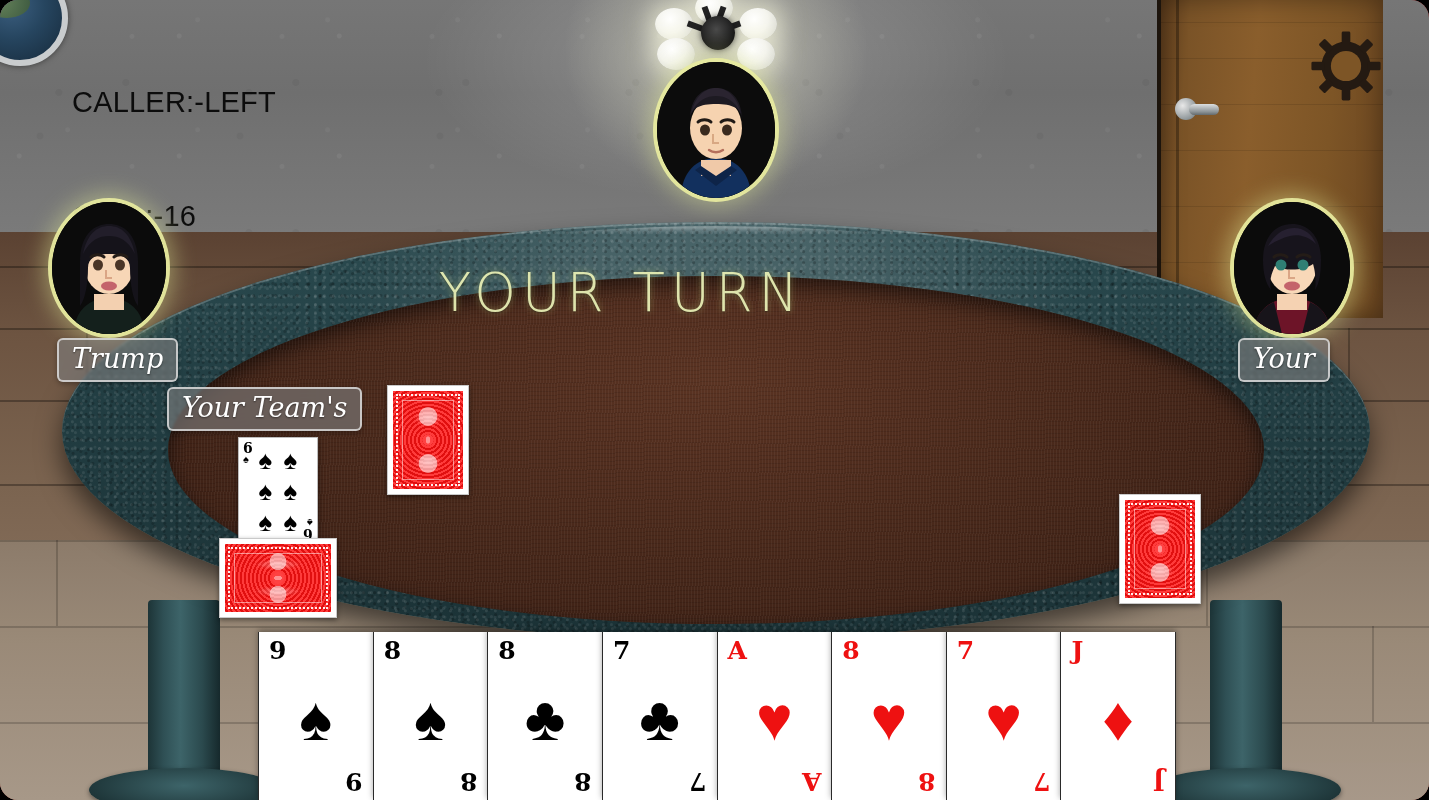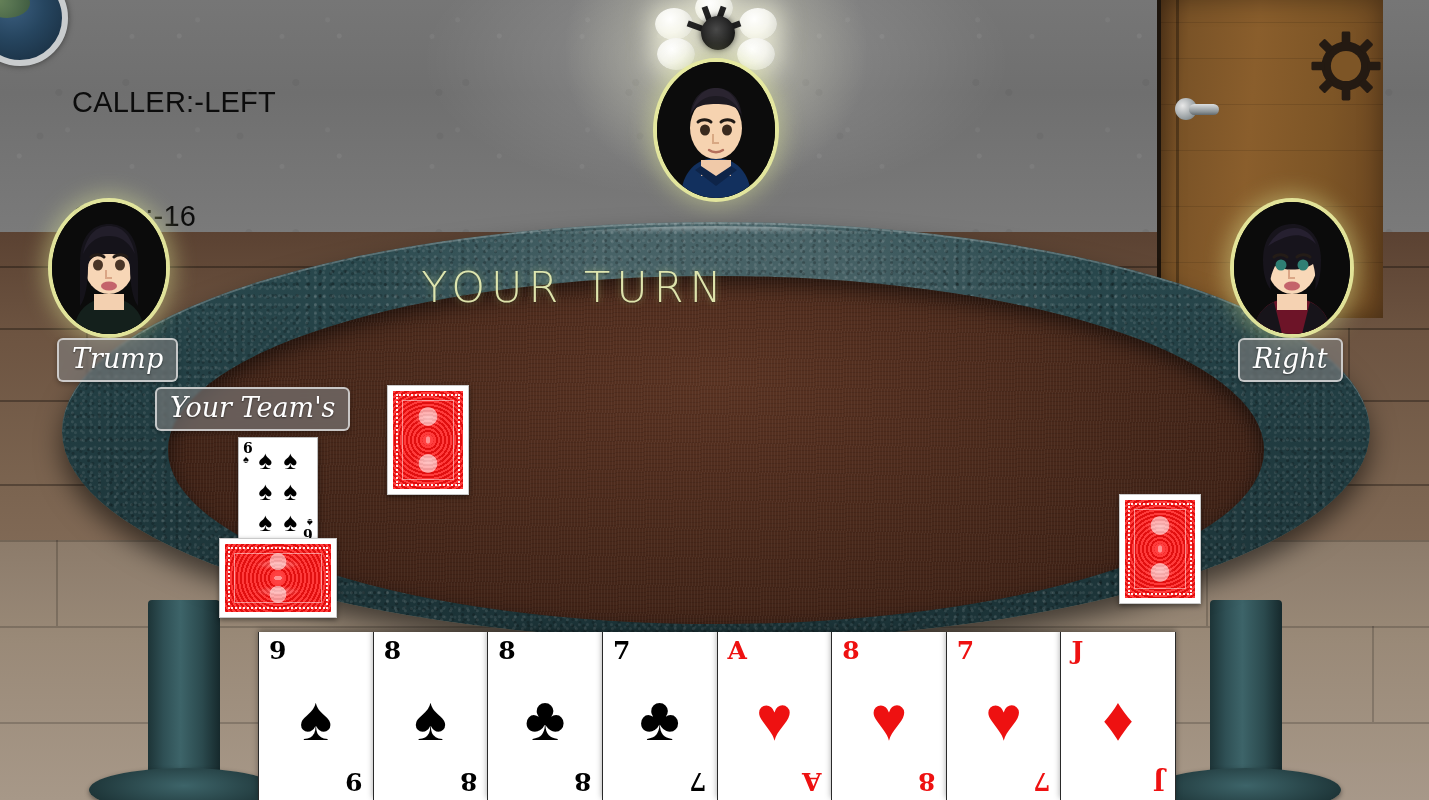--- a/index.html
+++ b/index.html
@@ -5,20 +5,21 @@
   html,body{margin:0;padding:0;background:#000;}
   body{
     font-family:"Liberation Sans", sans-serif;
     -webkit-font-smoothing:antialiased;
   }
   #stage{
     position:relative;
     width:1429px;height:800px;
     overflow:hidden;
     background:#b91c1c;
+    border-radius:18px;
   }
 
   
   .wall{
     position:absolute;left:0;top:0;width:1429px;height:232px;
     background:
       radial-gradient(ellipse 420px 200px at 716px 60px, rgba(255,255,255,.22), rgba(255,255,255,0) 70%),
       linear-gradient(180deg,#767676 0%,#6f6f6f 40%,#7a7a7a 100%);
   }
   .wall::after{
@@ -169,24 +170,25 @@
   .hud{
     position:absolute;color:#0c0c0c;font-size:29px;line-height:1.32;
     letter-spacing:.2px;font-family:"Liberation Sans", sans-serif;
     white-space:pre;
   }
   .hud-left{left:72px;top:6px;}
   .hud-right{left:996px;top:6px;}
 
   .your-turn{
     position:absolute;left:0;top:262px;width:1149px;text-align:center;
-    color:#e7eeb4;font-size:43px;letter-spacing:6px;font-weight:300;
+    color:#e7eeb4;font-size:53px;letter-spacing:6px;font-weight:300;
     font-family:"DejaVu Sans", sans-serif;
     text-shadow:0 0 7px rgba(200,215,130,.55),0 1px 2px rgba(0,0,0,.45);
     opacity:.95;
+    padding-left:47px;
   }
 
   
   .plate{
     position:absolute;
     background:rgba(126,126,126,.62);
     border:2px solid rgba(226,226,226,.80);
     border-radius:6px;
     color:#fff;
     font-family:"DejaVu Serif", serif;
@@ -440,28 +442,28 @@
       <path d="M34 44c8-14 18-18 26-18 10 0 18 6 22 16-8-8-18-10-26-8s-16 6-22 10z" fill="#262030"></path>
       <ellipse cx="47" cy="63" rx="5.5" ry="5.5" fill="#2f7f74"></ellipse>
       <ellipse cx="69" cy="63" rx="5.5" ry="5.5" fill="#2f7f74"></ellipse>
       <path d="M40 55c3-3 10-3 13 0" stroke="#241c17" stroke-width="3" fill="none" stroke-linecap="round"></path>
       <path d="M63 55c3-3 10-3 13 0" stroke="#241c17" stroke-width="3" fill="none" stroke-linecap="round"></path>
       <path d="M55 68v8h6" stroke="#daa585" stroke-width="2" fill="none"></path>
       <ellipse cx="58" cy="84" rx="8" ry="4.5" fill="#c4636b"></ellipse>
     </svg>
   </div>
   <div class="plate" style="left:1238px;top:338px;">
-    <span>Right</span>
+    <span>Your</span>
   </div>
 
   <div class="card-back" style="left:387px;top:385px;width:82px;height:110px;">
     <div class="cb-inner"></div>
   </div>
 
-  <div class="plate" style="left:155px;top:387px;">
+  <div class="plate" style="left:167px;top:387px;">
     <span>Your Team's</span>
   </div>
 
   <div class="six-card">
     <div class="sc-rank black">6</div>
     <div class="sc-mini black">♠</div>
     <div class="sc-grid">
       <span>♠</span>
       <span>♠</span>
       <span>♠</span>

